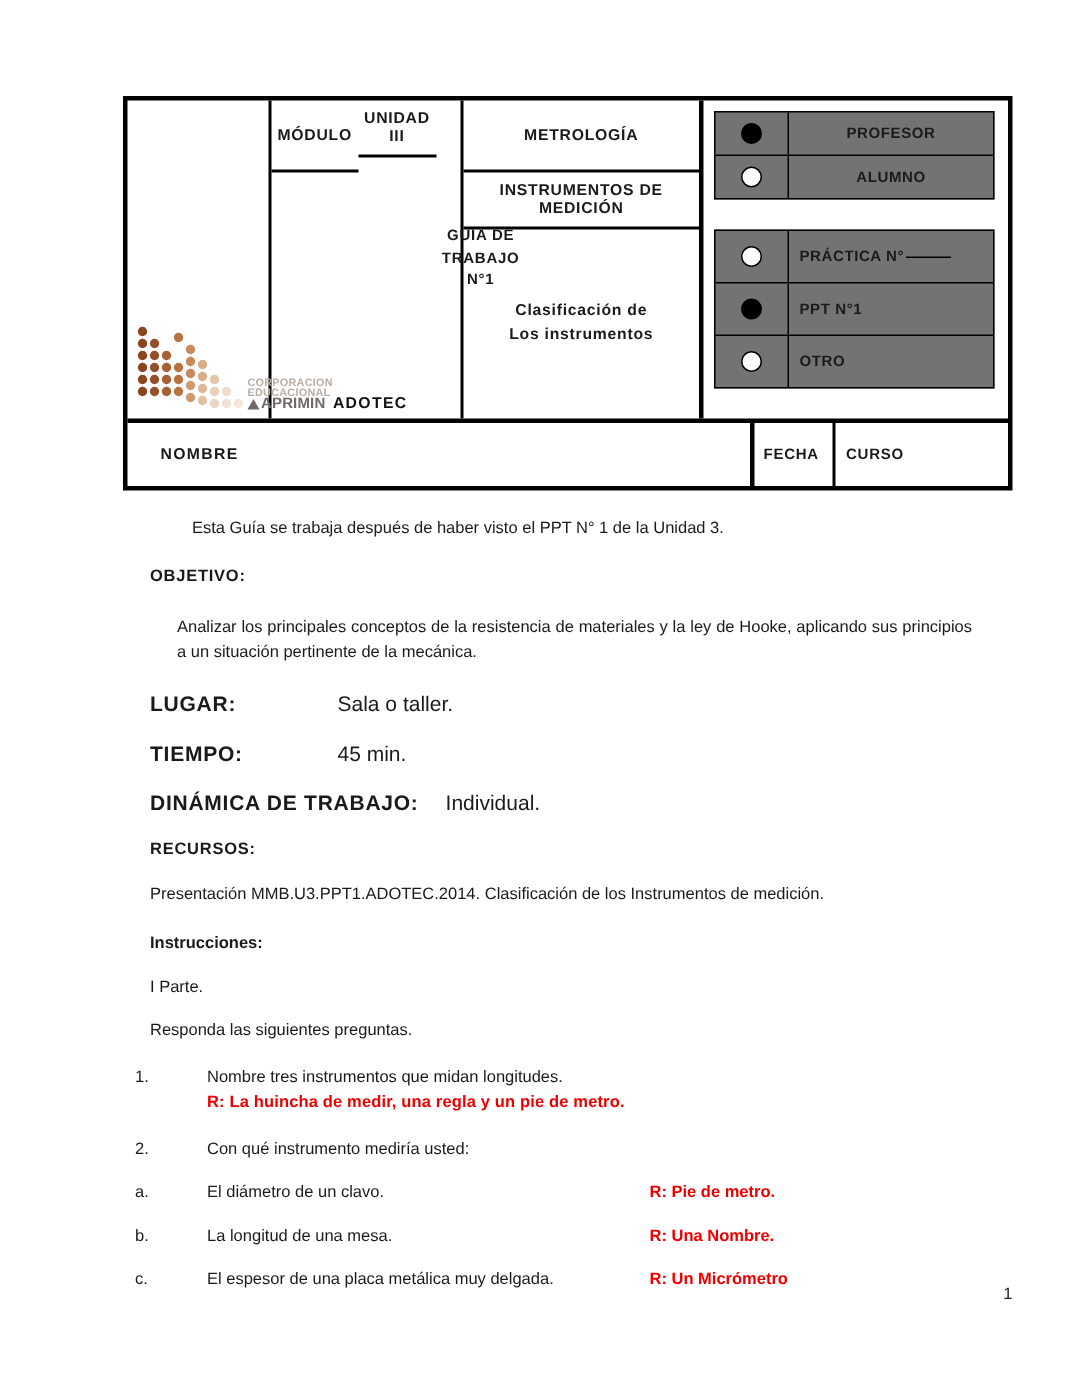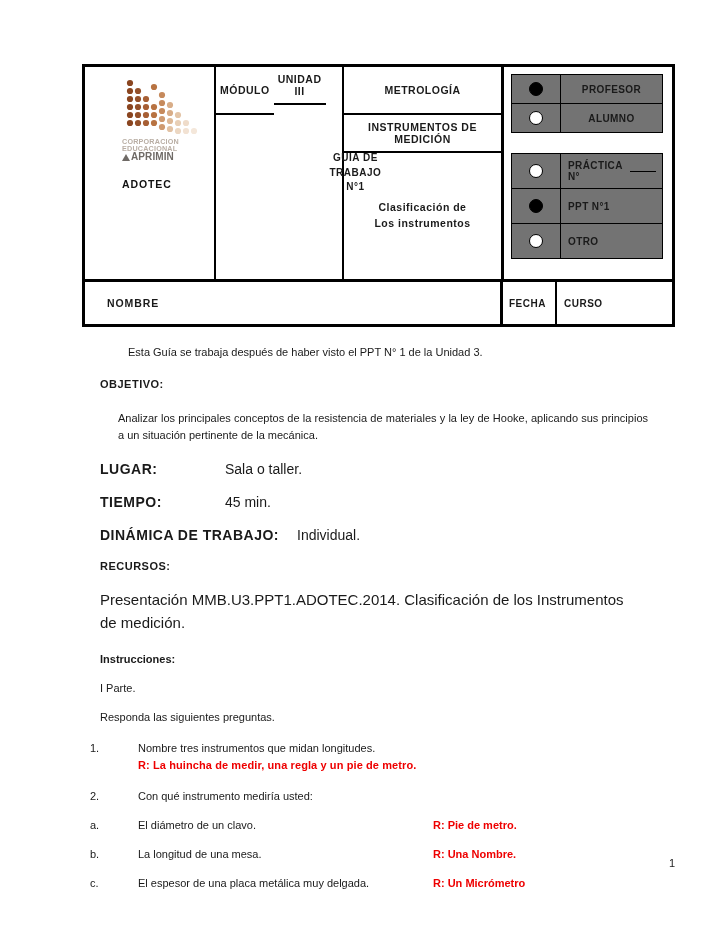--- a/index.html
+++ b/index.html
@@ -40,23 +40,22 @@
   }
 
   
   .logo-cell {
     width: 96px;
     flex: 0 0 96px;
     border-right: 2px solid #000;
     box-sizing: border-box;
     padding: 6px 2px 4px 2px;
     display: flex;
-    flex-direction: column;
-    align-items: flex-start;
-    margin-left: 35px;
+    flex-direction: row;
+    align-items: flex-end;
   }
   .logo-mark {
     width: 78px;
     height: 62px;
     position: relative;
     margin-top: 2px;
   }
   .logo-words {
     width: 74px;
     margin-top: 1px;
@@ -261,21 +260,21 @@
   .kv-key.wide { flex: 0 0 auto; margin-right: 18px; }
   .kv-val { font-weight: normal; }
   .recursos-h {
     padding: 17px 0 0 100px;
     font-size: 11px;
     font-weight: bold;
     letter-spacing: 0.5px;
   }
   .recursos-p {
     padding: 16px 88px 0 100px;
-    font-size: 15px;
+    font-size: 11px;
     line-height: 1.55;
   }
   .instr-h {
     padding: 18px 0 0 100px;
     font-size: 11px;
     font-weight: bold;
   }
   .plain {
     padding: 17px 0 0 100px;
     font-size: 11px;

